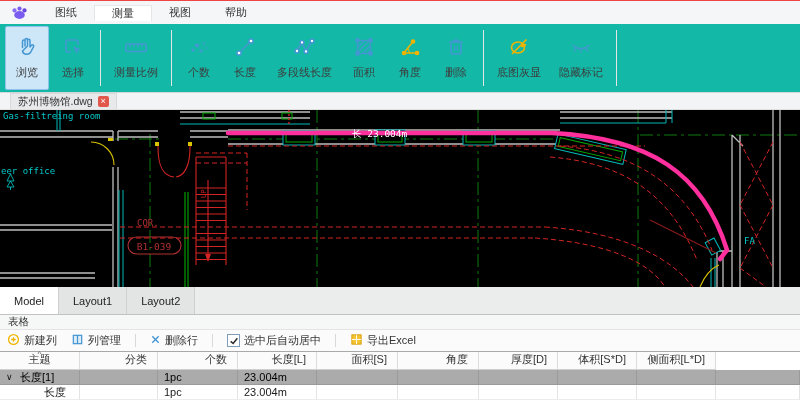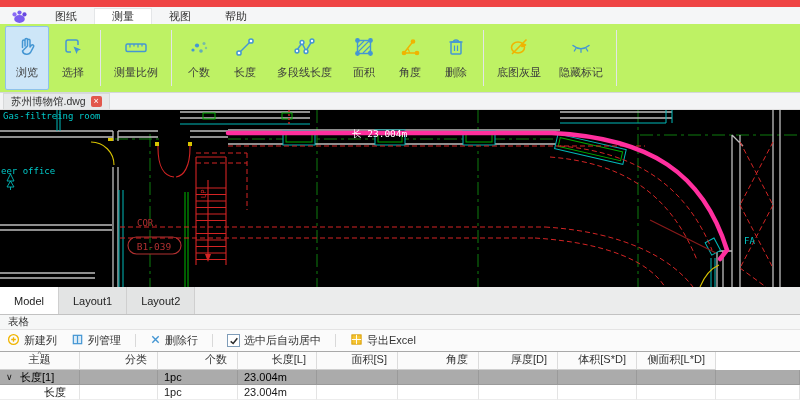--- a/index.html
+++ b/index.html
@@ -1,34 +1,34 @@
 <!DOCTYPE html>
 <html><head>
 <meta charset="utf-8">
 <style>
   * { box-sizing: border-box; margin: 0; padding: 0; }
   html,body { width: 800px; height: 400px; overflow: hidden; }
   body { font-family: "Liberation Sans", sans-serif; font-size: 11px; color: #333; background:#fff; }
 
   
-  .menubar { height:24px; background:#f5f6f7; border-top:7px solid #ef4444; display:flex; align-items:flex-end; }
+  .menubar { height:24px; background:#f5f6f7; border-top:1px solid #ef4444; display:flex; align-items:center; }
   .logo { width:38px; display:flex; align-items:center; justify-content:center; }
   .mtab { padding:0 17px; display:flex; align-items:center; color:#333; cursor:default; }
   .mtab.active { background:#fff; border:1px solid #e4e6e8; border-bottom:none; }
 
   
-  .ribbon { height:69px; background:#bef264; border-bottom:1px solid #d4d7da; display:flex; align-items:stretch; padding-left:4px; }
+  .ribbon { height:69px; background:#14b8a6; border-bottom:1px solid #d4d7da; display:flex; align-items:stretch; padding-left:4px; }
   .rbtn { min-width:44px; padding:5px 7px 4px 7px; margin:2px 1px; display:flex; flex-direction:column; align-items:center; justify-content:flex-start; border:1px solid transparent; border-radius:2px; }
   .rbtn.active { background:#cde6f8; border-color:#8fc2ea; }
   .ric { height:30px; display:flex; align-items:center; justify-content:center; }
   .rlb { margin-top:3px; color:#3c3c3c; white-space:nowrap; }
   .rsep { width:1px; background:#e3e5e7; margin:6px 4px; }
 
   
-  .doctabs { height:17px; background:#f3f4f5; border-bottom:1px solid #e0e0e0; display:flex; align-items:stretch; padding-left:3px; }
+  .doctabs { height:17px; background:#f3f4f5; border-bottom:1px solid #e0e0e0; display:flex; align-items:stretch; padding-left:10px; }
   .doctab { background:#e7e9ea; border:1px solid #d7d9da; border-bottom:none; display:flex; align-items:center; gap:5px; padding:0 7px; font-size:10.5px; color:#333; }
   .closebox { width:11px; height:11px; border-radius:2px; background:#e2574c; color:#fff; font-size:9px; line-height:11px; text-align:center; }
 
   
   .canvas { height:177px; background:#000; position:relative; }
   .canvas svg { display:block; }
   .cadtext { font-family:"DejaVu Sans Mono", monospace; }
 
   
   .ltabs { height:28px; background:#ebecec; border-bottom:1px solid #c2c2c2; display:flex; align-items:stretch; }

